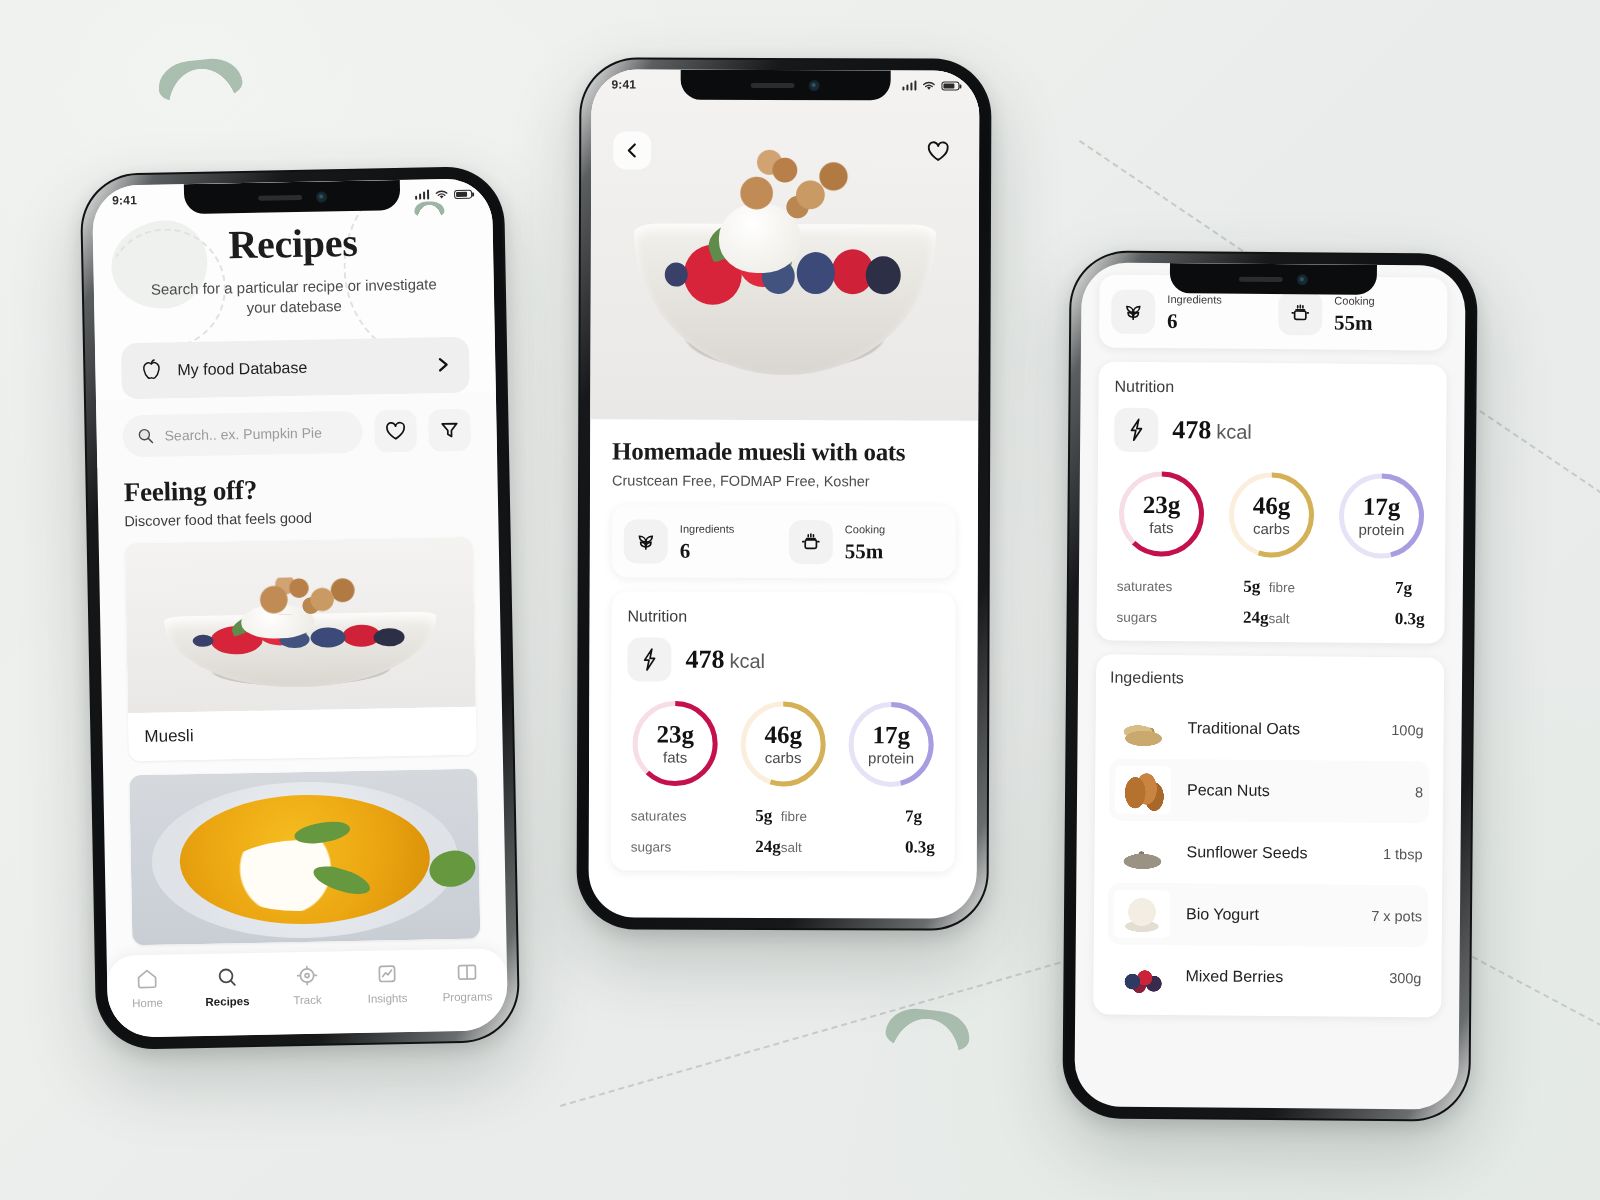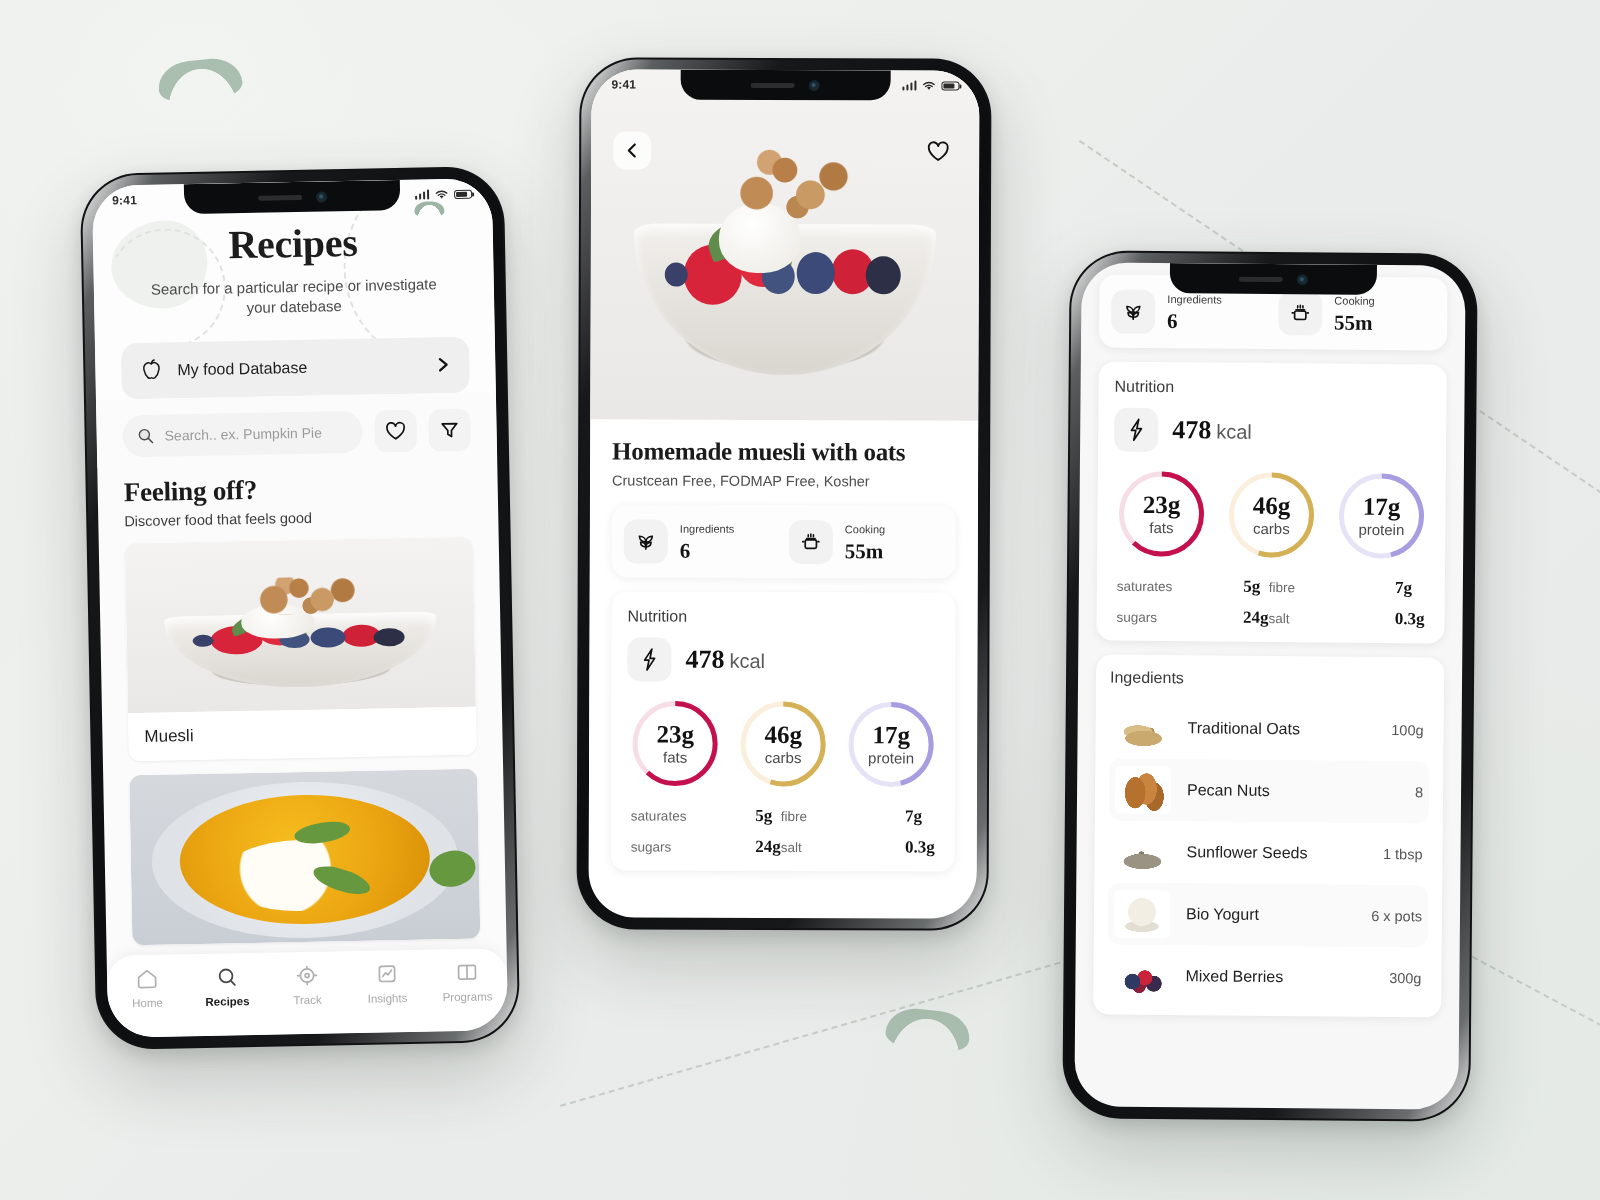--- a/index.html
+++ b/index.html
@@ -778,21 +778,21 @@
           <span class="ing-qty">8</span>
         </div>
         <div class="ing-row">
           <span class="ing-thumb th-seeds"></span>
           <span class="ing-name">Sunflower Seeds</span>
           <span class="ing-qty">1 tbsp</span>
         </div>
         <div class="ing-row">
           <span class="ing-thumb th-yog"></span>
           <span class="ing-name">Bio Yogurt</span>
-          <span class="ing-qty">6 x pots</span>
+          <span class="ing-qty">7 x pots</span>
         </div>
         <div class="ing-row">
           <span class="ing-thumb th-berry"></span>
           <span class="ing-name">Mixed Berries</span>
           <span class="ing-qty">300g</span>
         </div>
       </div>
 
     </div>
   </div>

